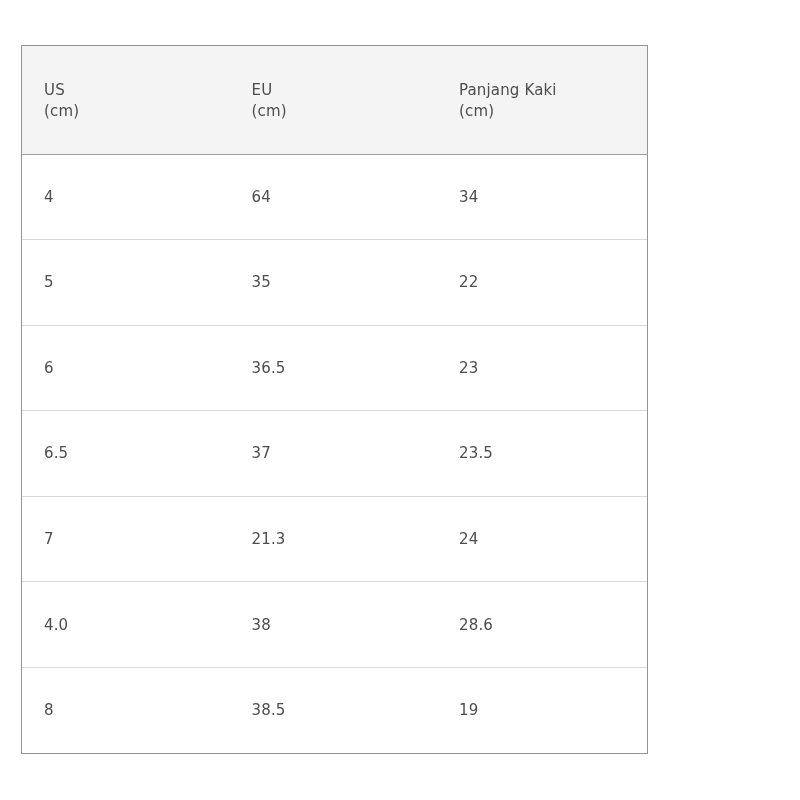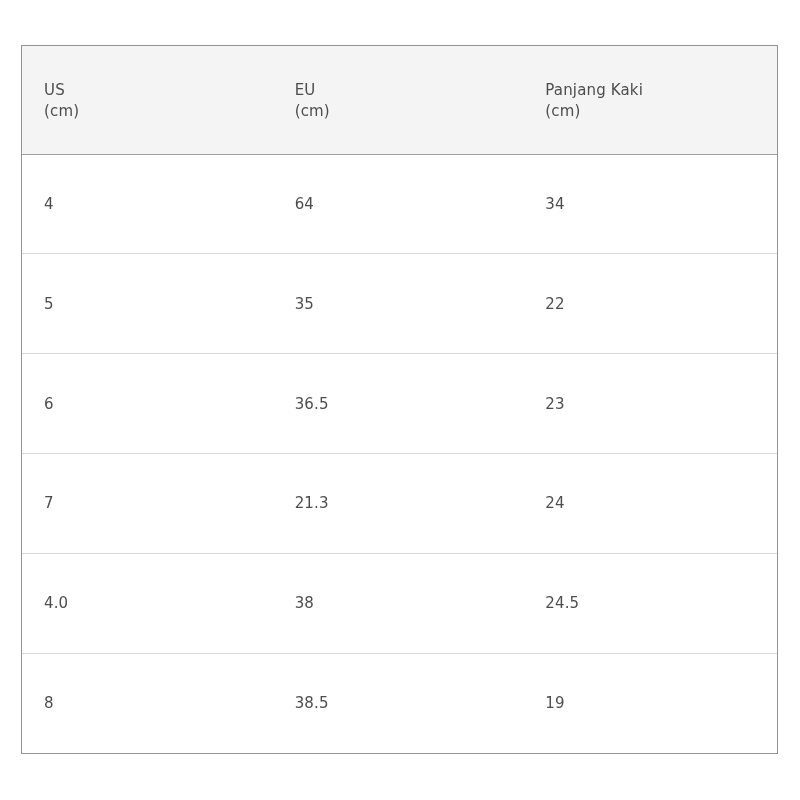--- a/index.html
+++ b/index.html
@@ -19,21 +19,21 @@
     width: 800px;
     height: 800px;
     background: #ffffff;
     overflow: hidden;
   }
 
   .size-table-wrap {
     position: absolute;
     left: 21px;
     top: 45px;
-    width: 757px;
+    width: 627px;
     height: 709px;
     box-sizing: border-box;
     border: 1px solid #949494;
     background: #c2410c;
   }
 
   table.size-table {
     width: 100%;
     height: 100%;
     border-collapse: collapse;
@@ -127,28 +127,33 @@
           <td>5</td>
           <td>35</td>
           <td>22</td>
         </tr>
         <tr class="data-row">
           <td>6</td>
           <td>36.5</td>
           <td>23</td>
         </tr>
         <tr class="data-row">
+          <td>6.5</td>
+          <td>37</td>
+          <td>23.5</td>
+        </tr>
+        <tr class="data-row">
           <td>7</td>
           <td>21.3</td>
           <td>24</td>
         </tr>
         <tr class="data-row">
           <td>4.0</td>
           <td>38</td>
-          <td>24.5</td>
+          <td>28.6</td>
         </tr>
         <tr class="data-row">
           <td>8</td>
           <td>38.5</td>
           <td>19</td>
         </tr>
       </tbody>
     </table>
   </div>
 

